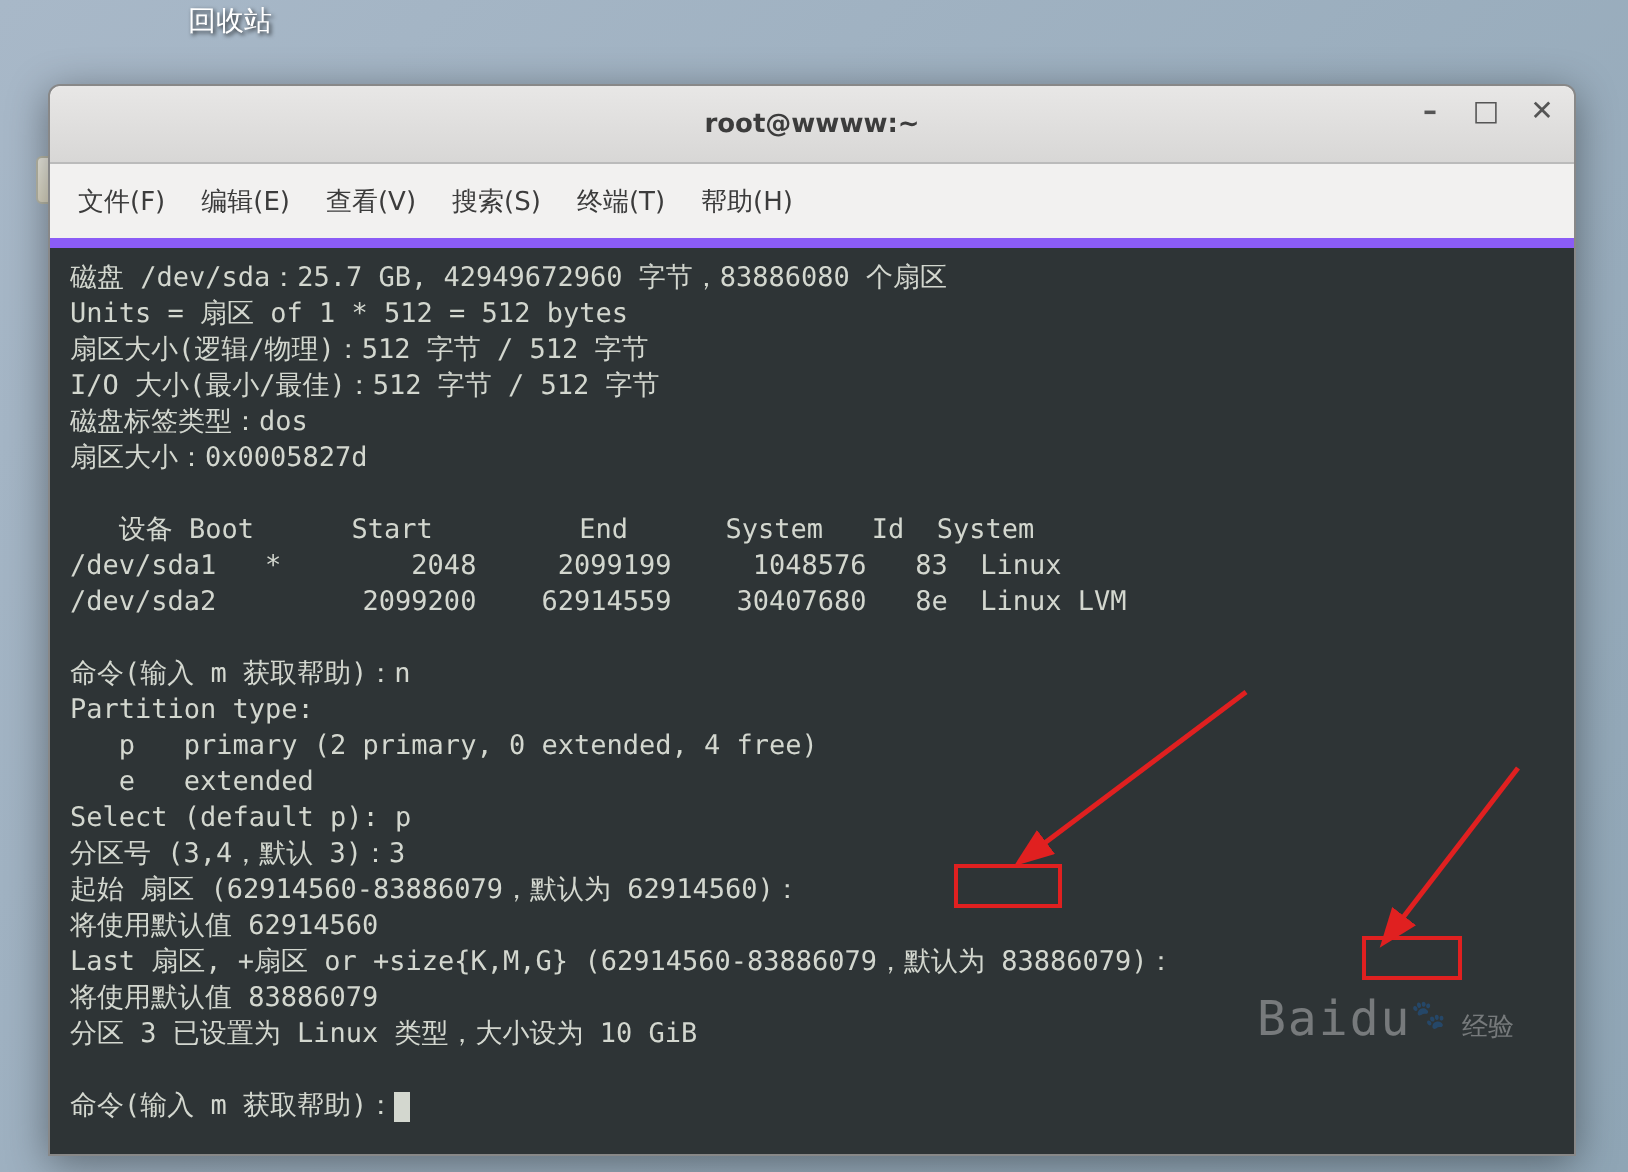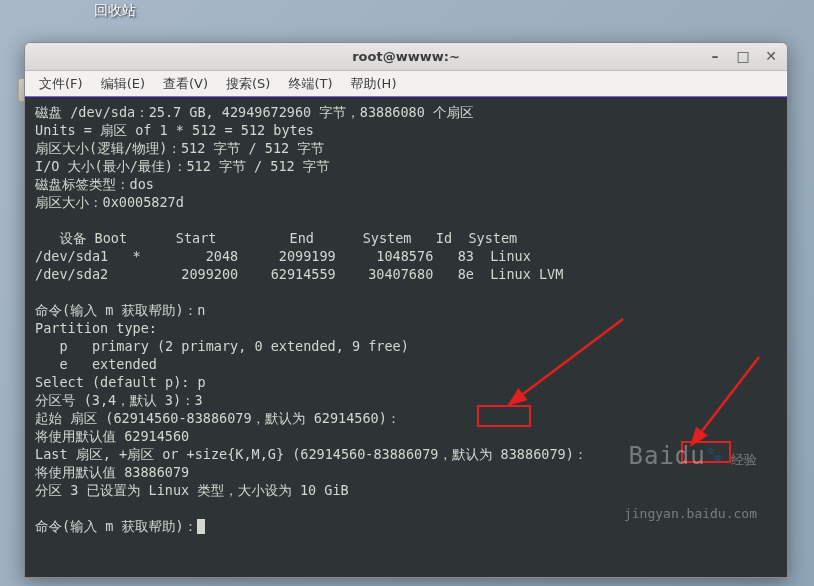--- a/index.html
+++ b/index.html
@@ -27,21 +27,21 @@
       width: 764px;
       height: 536px;
       background: #f2f1f0;
       border: 1px solid #888;
       border-radius: 6px 6px 0 0;
       box-shadow: 0 4px 20px rgba(0,0,0,0.4);
       display: flex;
       flex-direction: column;
     }
     .titlebar {
-      height: 28px;
+      height: 39px;
       background: linear-gradient(#e8e7e6, #d8d7d6);
       border-bottom: 1px solid #bbb;
       display: flex;
       align-items: center;
       justify-content: center;
       position: relative;
       border-radius: 6px 6px 0 0;
     }
     .title-text {
       font-size: 13px;
@@ -60,23 +60,23 @@
       height: 18px;
       display: flex;
       align-items: center;
       justify-content: center;
       font-size: 14px;
       font-weight: bold;
       cursor: pointer;
       color: #555;
     }
     .menubar {
-      height: 26px;
+      height: 42px;
       background: #f2f1f0;
-      border-bottom: 1px solid #8b5cf6;
+      border-bottom: 5px solid #8b5cf6;
       display: flex;
       align-items: center;
       padding: 0 6px;
       gap: 2px;
     }
     .menubar-bg {
       position: absolute;
       left: 18px;
       top: 78px;
       height: 24px;
@@ -170,21 +170,21 @@
 <span>I/O 大小(最小/最佳)：512 字节 / 512 字节</span>
 <span>磁盘标签类型：dos</span>
 <span>扇区大小：0x0005827d</span>
 <span></span>
 <span>   设备 Boot      Start         End      System   Id  System</span>
 <span>/dev/sda1   *        2048     2099199     1048576   83  Linux</span>
 <span>/dev/sda2         2099200    62914559    30407680   8e  Linux LVM</span>
 <span></span>
 <span>命令(输入 m 获取帮助)：n</span>
 <span>Partition type:</span>
-<span>   p   primary (2 primary, 0 extended, 9 free)</span>
+<span>   p   primary (2 primary, 0 extended, 4 free)</span>
 <span>   e   extended</span>
 <span>Select (default p): p</span>
 <span>分区号 (3,4，默认 3)：3</span>
 <span>起始 扇区 (62914560-83886079，默认为 62914560)：</span>
 <span>将使用默认值 62914560</span>
 <span>Last 扇区, +扇区 or +size{K,M,G} (62914560-83886079，默认为 83886079)：</span>
 <span>将使用默认值 83886079</span>
 <span>分区 3 已设置为 Linux 类型，大小设为 10 GiB</span>
 <span></span>
 <span>命令(输入 m 获取帮助)：</span><span class="cursor"></span>
@@ -204,16 +204,15 @@
       <defs>
           <marker id="ah2" markerWidth="10" markerHeight="10" refX="2" refY="3" orient="auto">
             <path d="M0,0 L0,6 L8,3 z" fill="#e02020"></path>
           </marker>
         </defs>
       <line x1="78" y1="8" x2="18" y2="86" stroke="#e02020" stroke-width="2.5" marker-end="url(#ah2)"></line>
     </svg>
 
     <div class="watermark">
       <div><span class="big">Baidu</span><span class="paw">🐾</span> <span>经验</span></div>
-      <div>jingyan.baidu.com</div>
     </div>
   </div>
 </div>
 
 </body></html>

